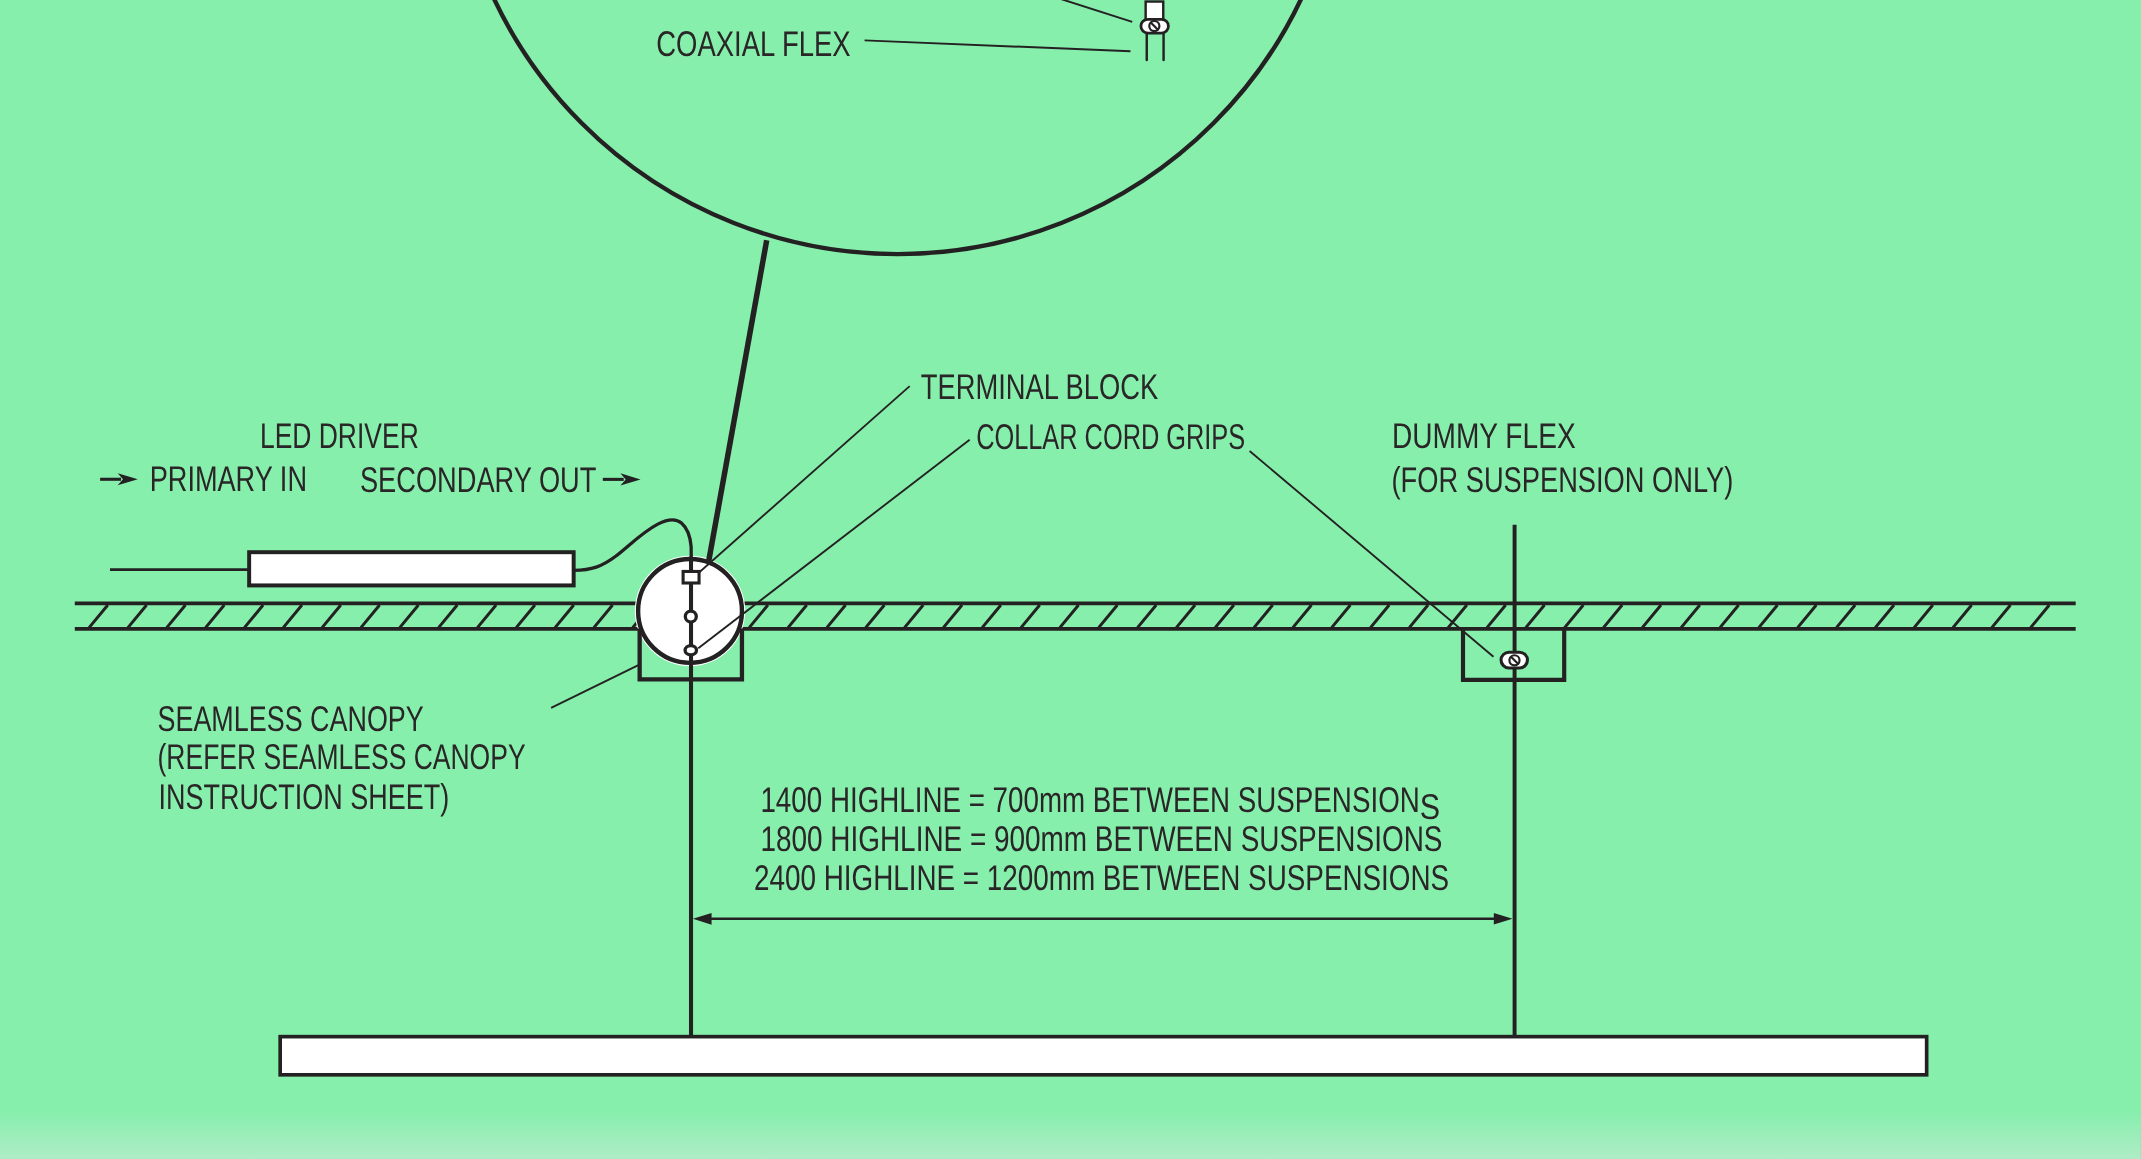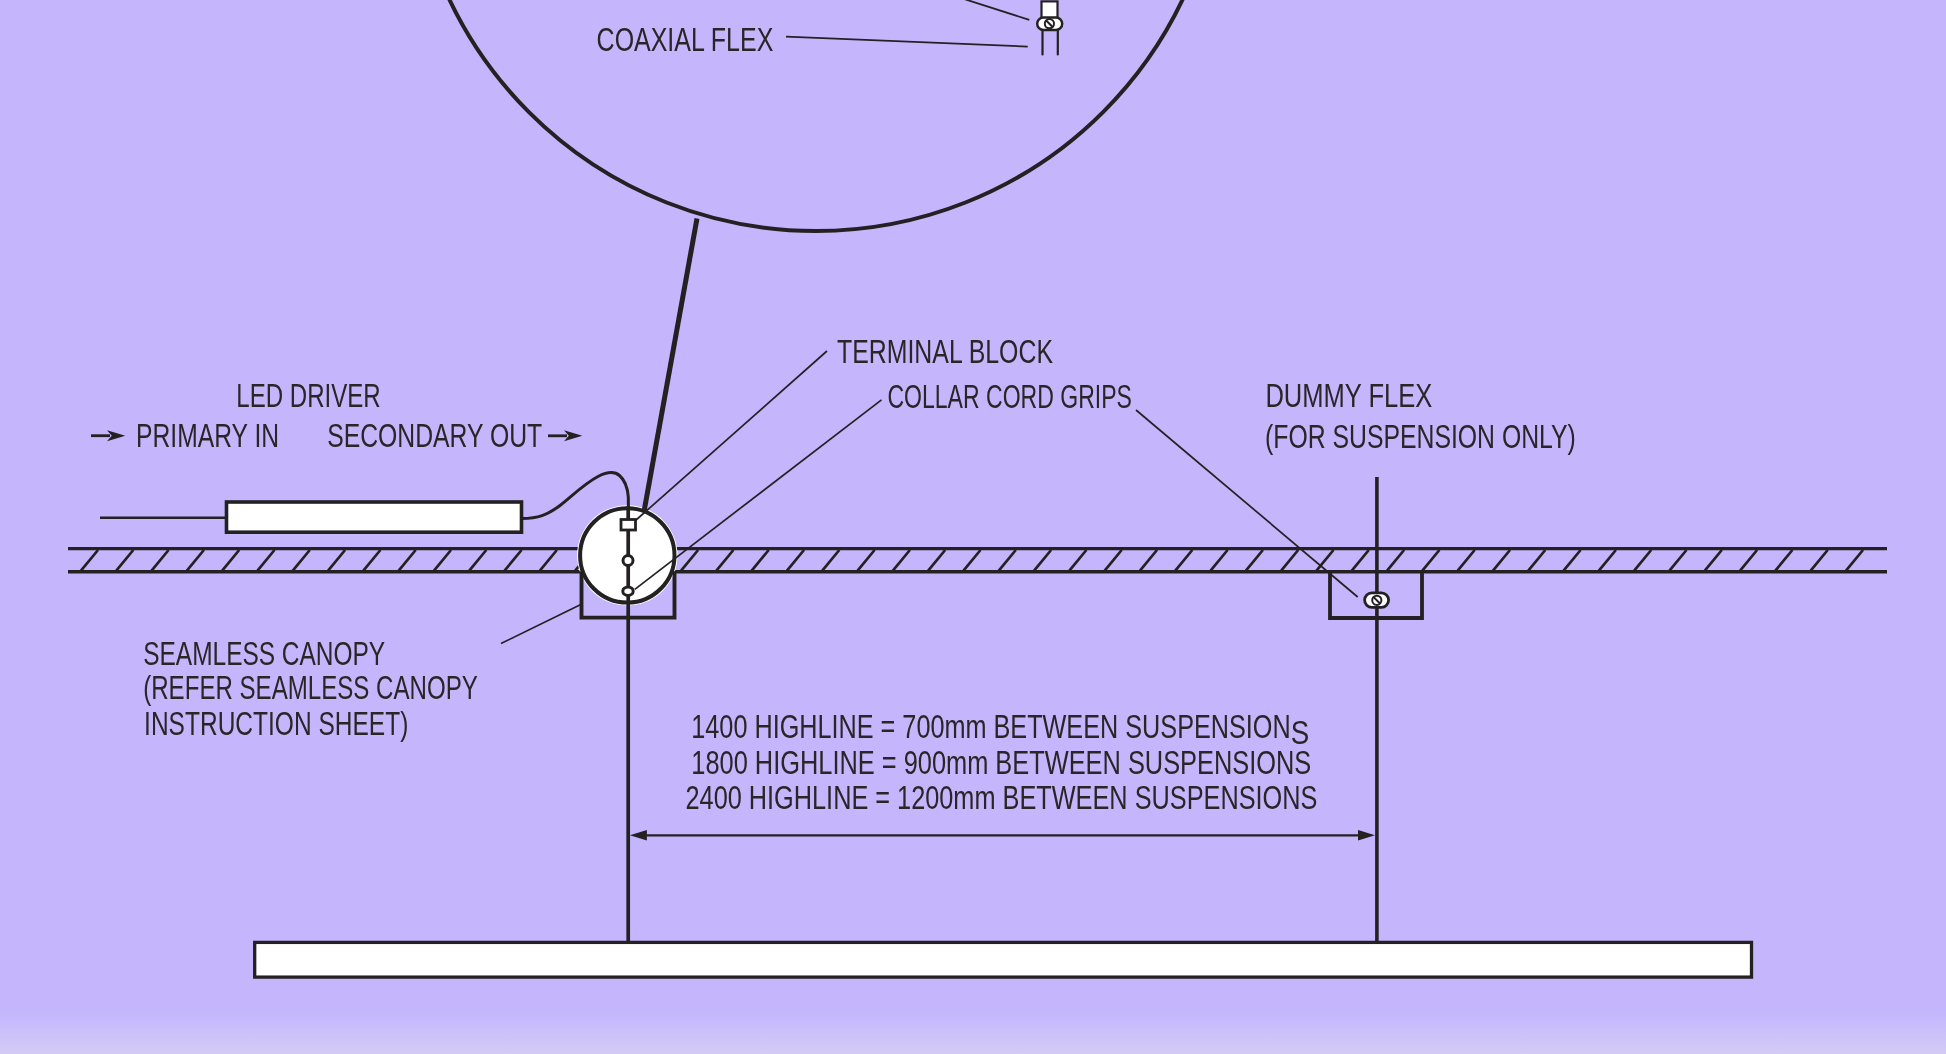--- a/index.html
+++ b/index.html
@@ -1,14 +1,14 @@
 <!DOCTYPE html>
 <html><head><meta charset="utf-8"><style>
 html,body{margin:0;padding:0;background:#fff;}
-#page{position:relative;width:1946px;height:1054px;overflow:hidden;background:#c4b5fd;will-change:transform;}
+#page{position:relative;width:1946px;height:1054px;overflow:hidden;background:#86efac;will-change:transform;}
 text{font-family:"Liberation Sans",sans-serif;fill:#2a2627;}
 </style></head><body>
 <div id="page">
 <svg width="1946" height="1054" viewBox="0 0 1946 1054">
 <defs>
 <linearGradient id="bg" x1="0" y1="0" x2="0" y2="1">
 <stop offset="0" stop-color="#e9e9ec" stop-opacity="0"></stop>
 <stop offset="1" stop-color="#e9e9ec" stop-opacity="0.42"></stop>
 </linearGradient>
 </defs>

